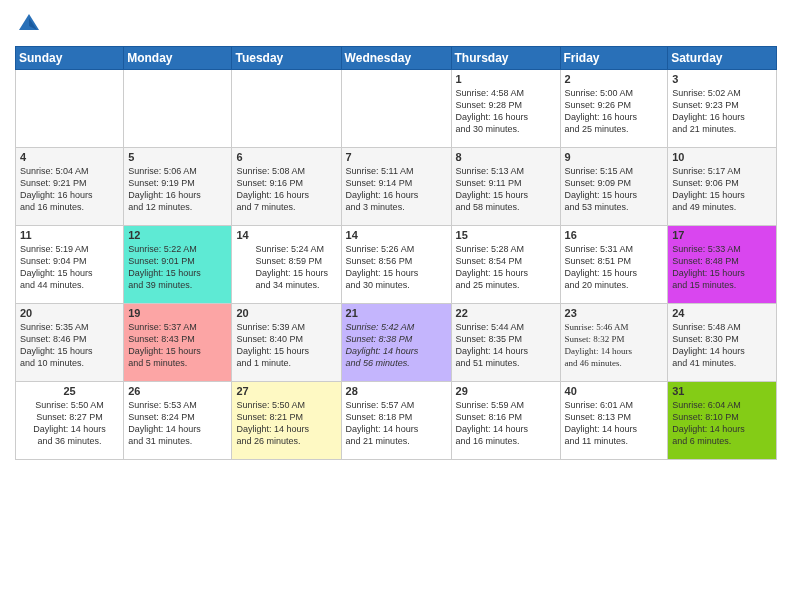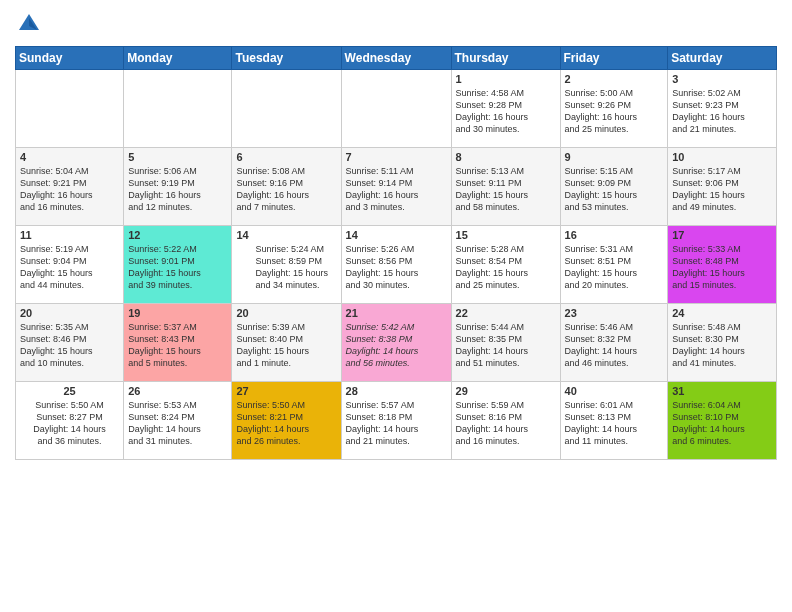--- a/index.html
+++ b/index.html
@@ -278,37 +278,37 @@
 Daylight: 15 hours
 and 5 minutes.</div>
           </td>
           <td style="background: rgb(245, 245, 245);">
             <div class="day-num">20</div>
             <div class="day-info" style="white-space: pre-line;">Sunrise: 5:39 AM
 Sunset: 8:40 PM
 Daylight: 15 hours
 and 1 minute.</div>
           </td>
-          <td style="background: #f9a8d4;">
+          <td style="background: #c4b5fd;">
             <div class="day-num">21</div>
             <div class="day-info" style="white-space: pre-line; font-style: italic;">Sunrise: 5:42 AM
 Sunset: 8:38 PM
 Daylight: 14 hours
 and 56 minutes.</div>
           </td>
           <td style="background: rgb(245, 245, 245);">
             <div class="day-num">22</div>
             <div class="day-info" style="white-space: pre-line;">Sunrise: 5:44 AM
 Sunset: 8:35 PM
 Daylight: 14 hours
 and 51 minutes.</div>
           </td>
           <td style="background: rgb(245, 245, 245);">
             <div class="day-num">23</div>
-            <div class="day-info" style="white-space: pre-line;">Sunrise: 5:46 AM
+            <div class="day-info" style="white-space: pre-line; font-family: Liberation Serif, serif;">Sunrise: 5:46 AM
 Sunset: 8:32 PM
 Daylight: 14 hours
 and 46 minutes.</div>
           </td>
           <td style="background: rgb(245, 245, 245);">
             <div class="day-num">24</div>
             <div class="day-info" style="white-space: pre-line;">Sunrise: 5:48 AM
 Sunset: 8:30 PM
 Daylight: 14 hours
 and 41 minutes.</div>
@@ -322,21 +322,21 @@
 Daylight: 14 hours
 and 36 minutes.</div>
           </td>
           <td style="background: rgb(255, 255, 255);">
             <div class="day-num">26</div>
             <div class="day-info" style="white-space: pre-line;">Sunrise: 5:53 AM
 Sunset: 8:24 PM
 Daylight: 14 hours
 and 31 minutes.</div>
           </td>
-          <td style="background: #eab308;">
+          <td style="background: #fef9c3;">
             <div class="day-num">27</div>
             <div class="day-info" style="white-space: pre-line;">Sunrise: 5:50 AM
 Sunset: 8:21 PM
 Daylight: 14 hours
 and 26 minutes.</div>
           </td>
           <td style="background: rgb(255, 255, 255);">
             <div class="day-num">28</div>
             <div class="day-info" style="white-space: pre-line;">Sunrise: 5:57 AM
 Sunset: 8:18 PM

